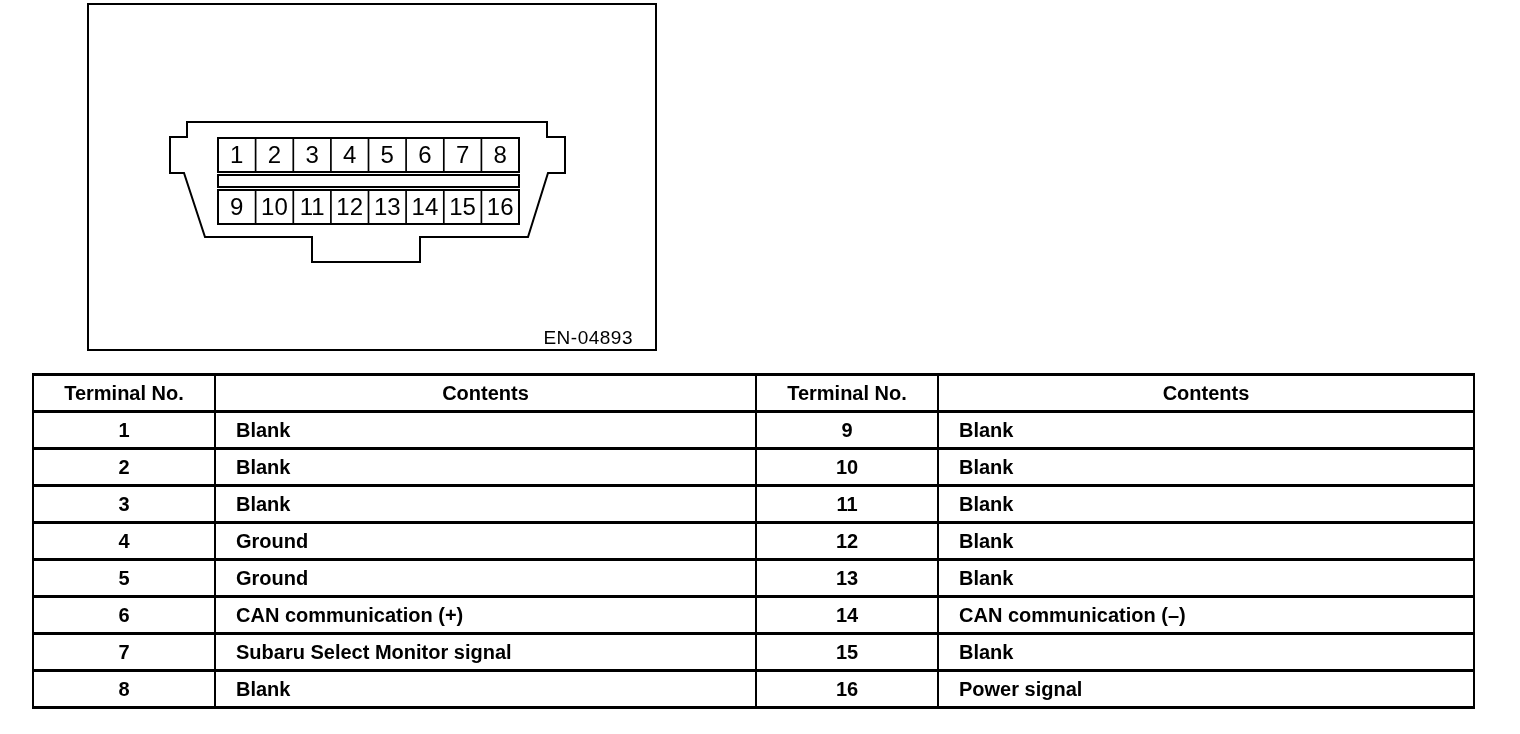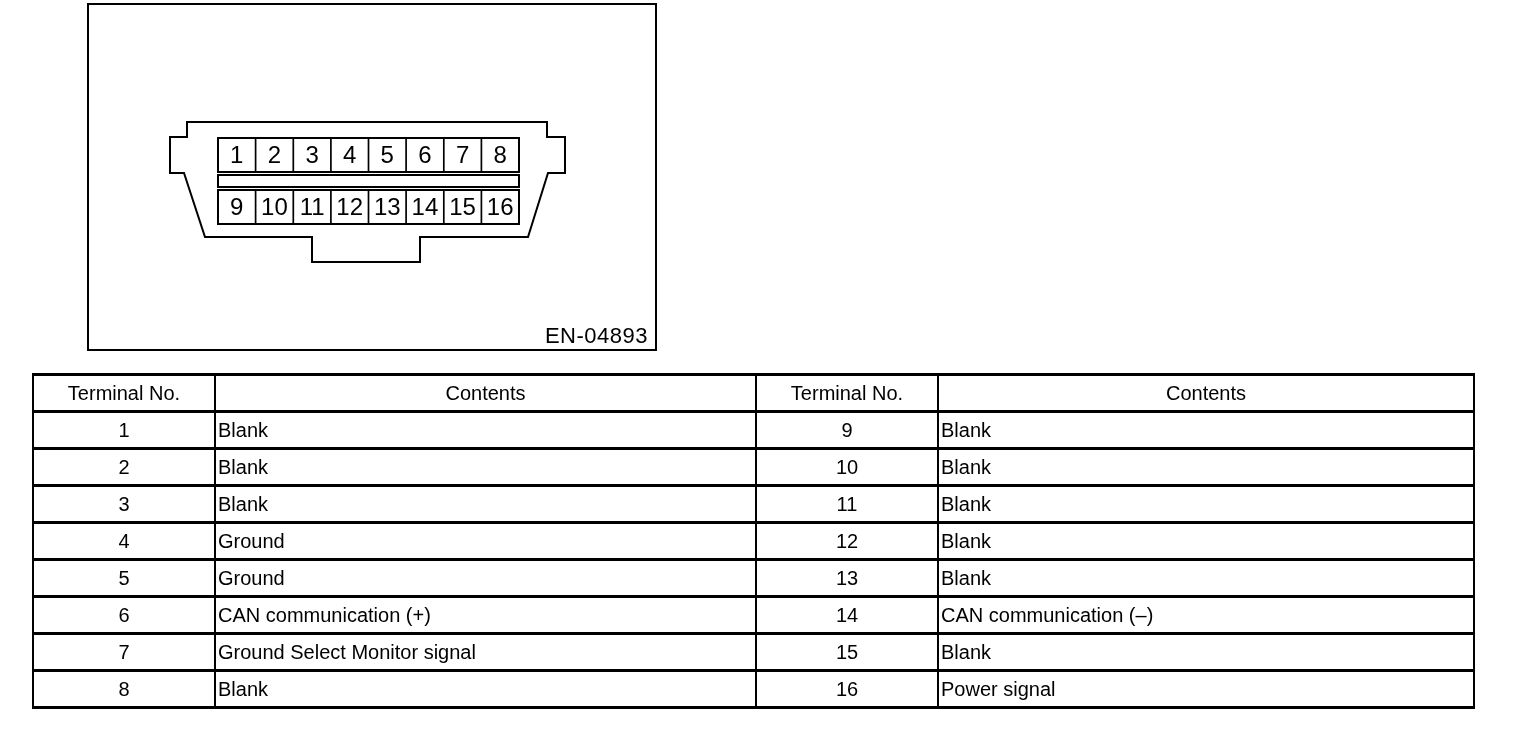--- a/index.html
+++ b/index.html
@@ -27,52 +27,52 @@
     box-sizing: border-box;
     background: #fff;
   }
   .figure-box svg {
     position: absolute;
     left: 0;
     top: 0;
   }
   .figure-code {
     position: absolute;
-    right: 7px;
+    right: 22px;
     bottom: 2px;
-    font-size: 22px;
+    font-size: 19px;
     letter-spacing: 0.5px;
     line-height: 1;
   }
   
   .terminal-table {
     position: absolute;
     left: 32px;
     top: 373px;
     border-collapse: collapse;
     table-layout: fixed;
     width: 1441px;
     background: #fff;
   }
   .terminal-table th,
   .terminal-table td {
     border-left: 2px solid #000;
     border-right: 2px solid #000;
     border-top: 3px solid #000;
     border-bottom: 3px solid #000;
     font-size: 20px;
-    font-weight: normal;
+    font-weight: bold;
     height: 34px;
     padding: 0;
     white-space: nowrap;
     overflow: hidden;
     vertical-align: middle;
   }
   .terminal-table .c-no  { text-align: center; }
-  .terminal-table .c-ct  { text-align: left; padding-left: 2px; }
+  .terminal-table .c-ct  { text-align: left; padding-left: 20px; }
   .terminal-table thead th { text-align: center; }
 </style>
 </head>
 <body>
 
 <div class="page">
 
   <div class="figure-box">
     <svg width="564" height="342" viewBox="0 0 564 342">
 
@@ -174,21 +174,21 @@
         <td class="c-ct">Blank</td>
       </tr>
       <tr>
         <td class="c-no">6</td>
         <td class="c-ct">CAN communication (+)</td>
         <td class="c-no">14</td>
         <td class="c-ct">CAN communication (–)</td>
       </tr>
       <tr>
         <td class="c-no">7</td>
-        <td class="c-ct">Ground Select Monitor signal</td>
+        <td class="c-ct">Subaru Select Monitor signal</td>
         <td class="c-no">15</td>
         <td class="c-ct">Blank</td>
       </tr>
       <tr>
         <td class="c-no">8</td>
         <td class="c-ct">Blank</td>
         <td class="c-no">16</td>
         <td class="c-ct">Power signal</td>
       </tr>
     </tbody>

